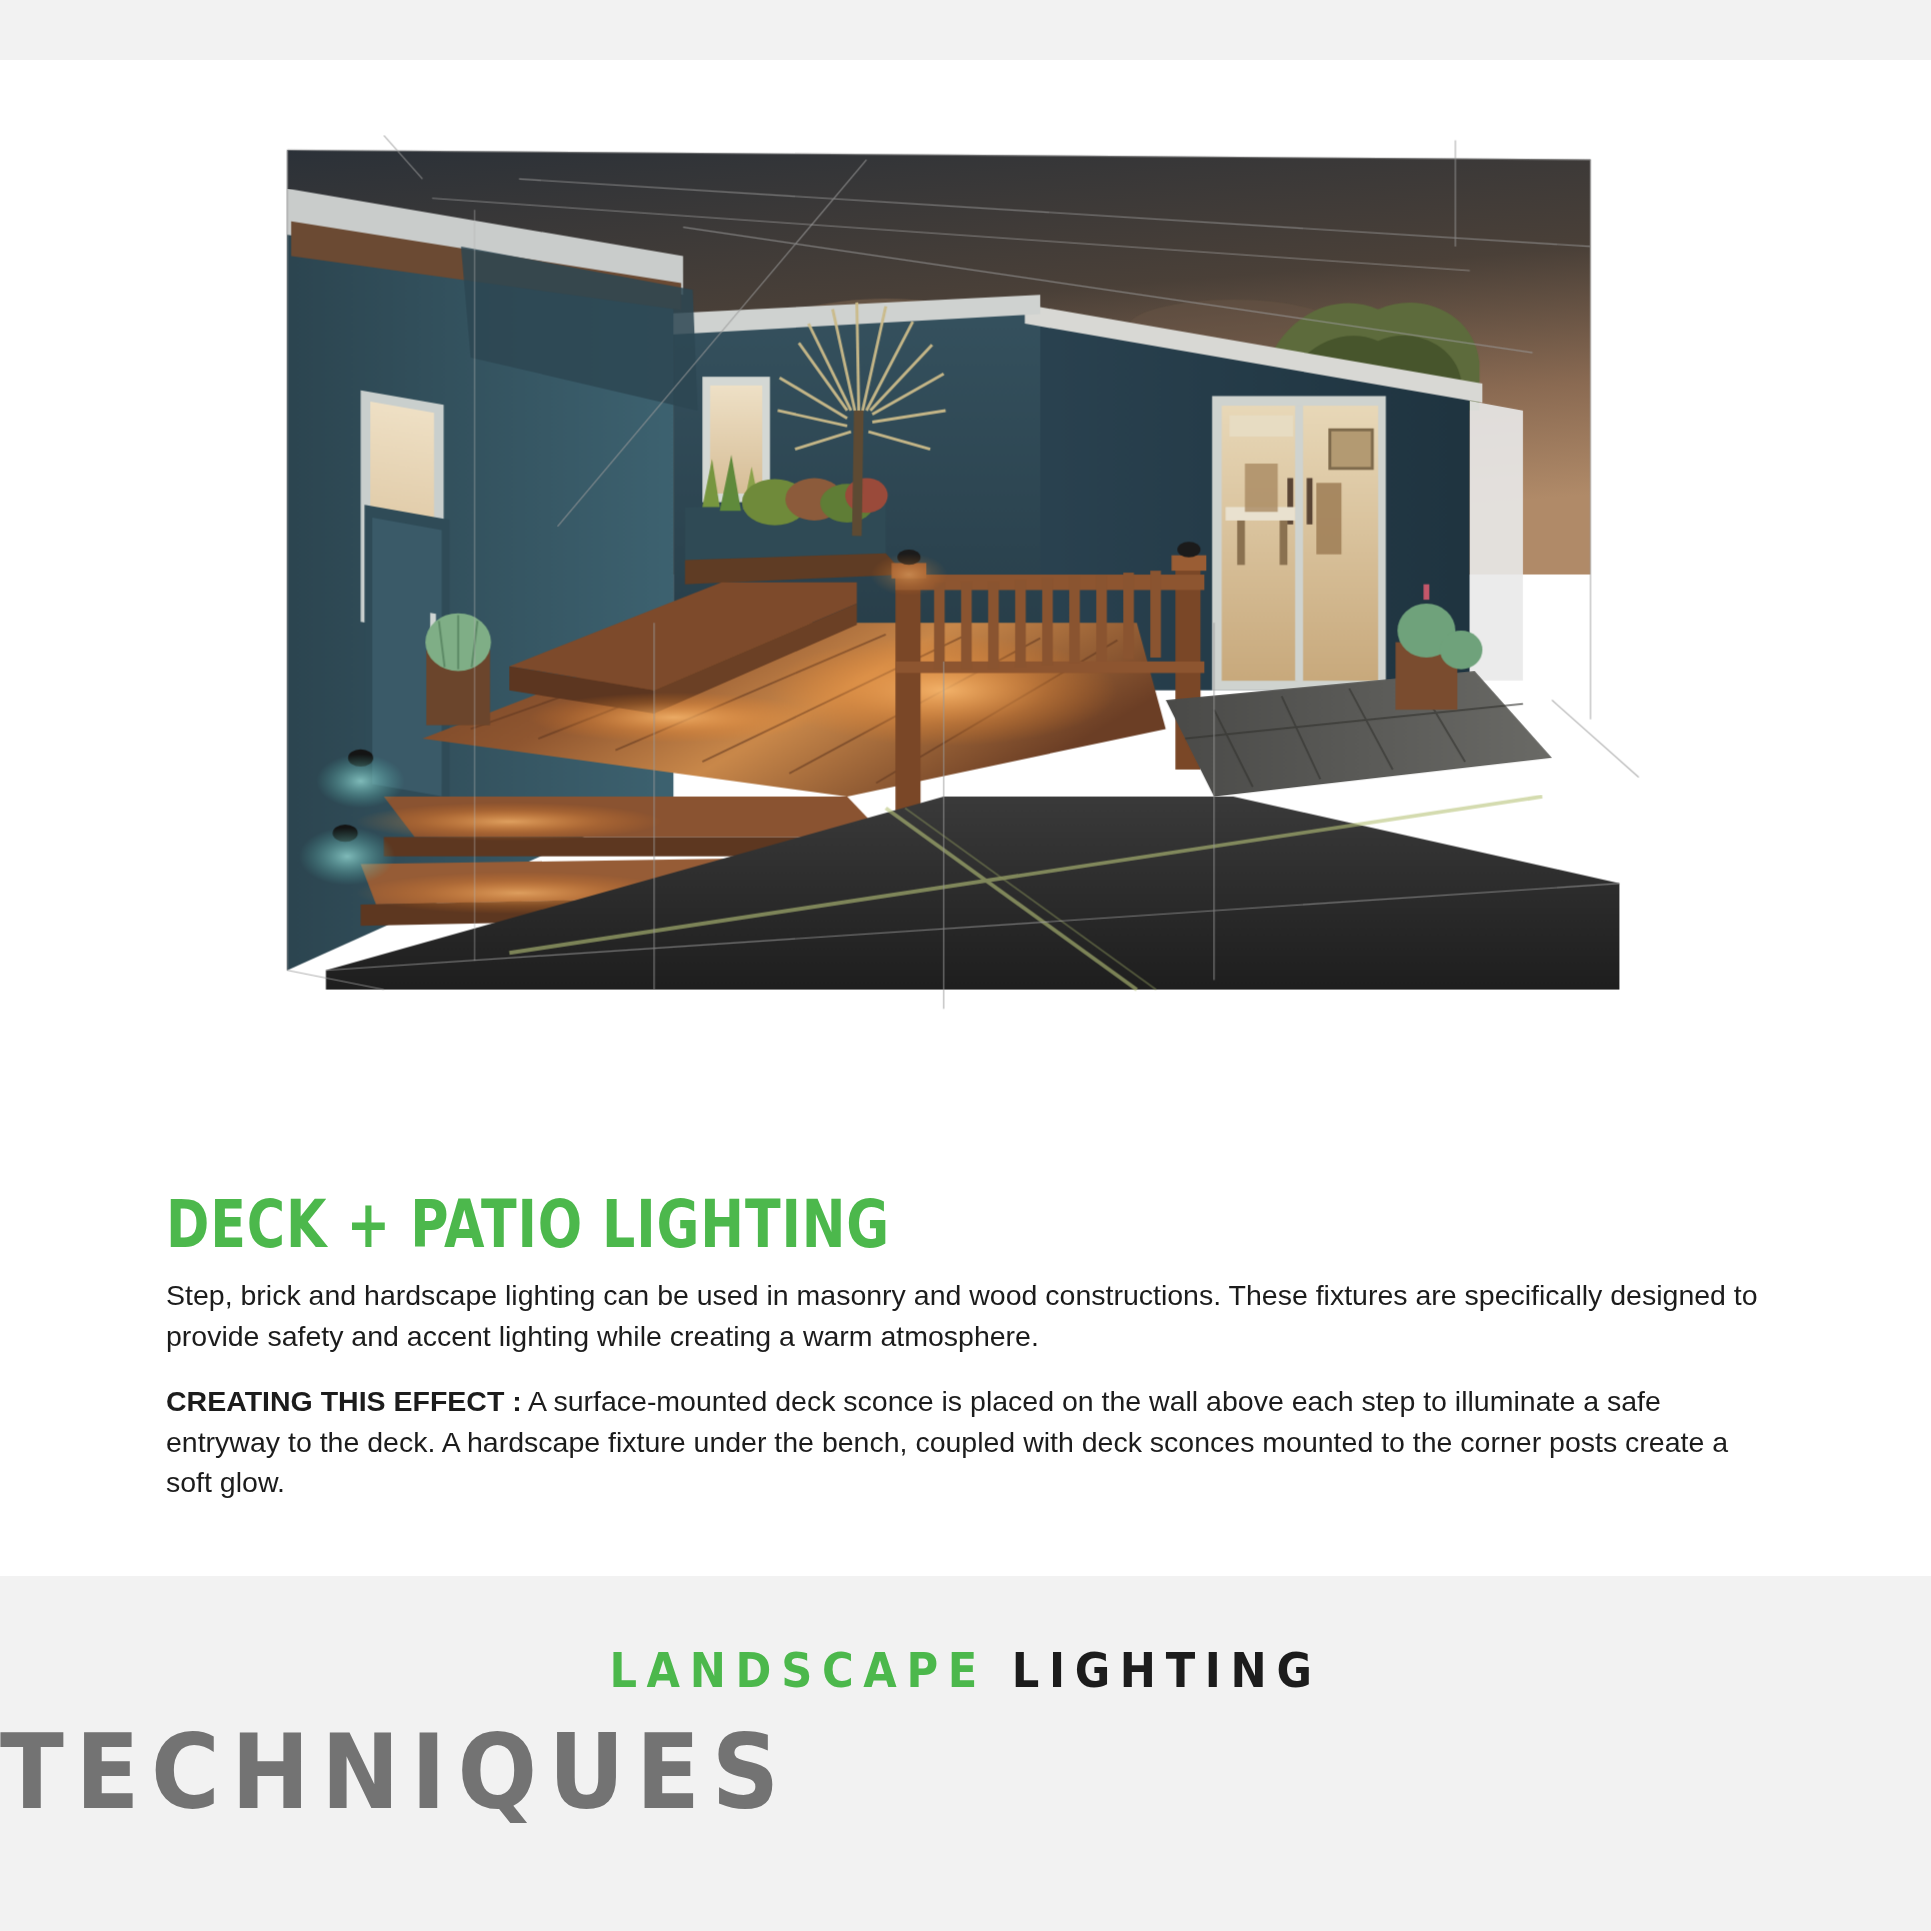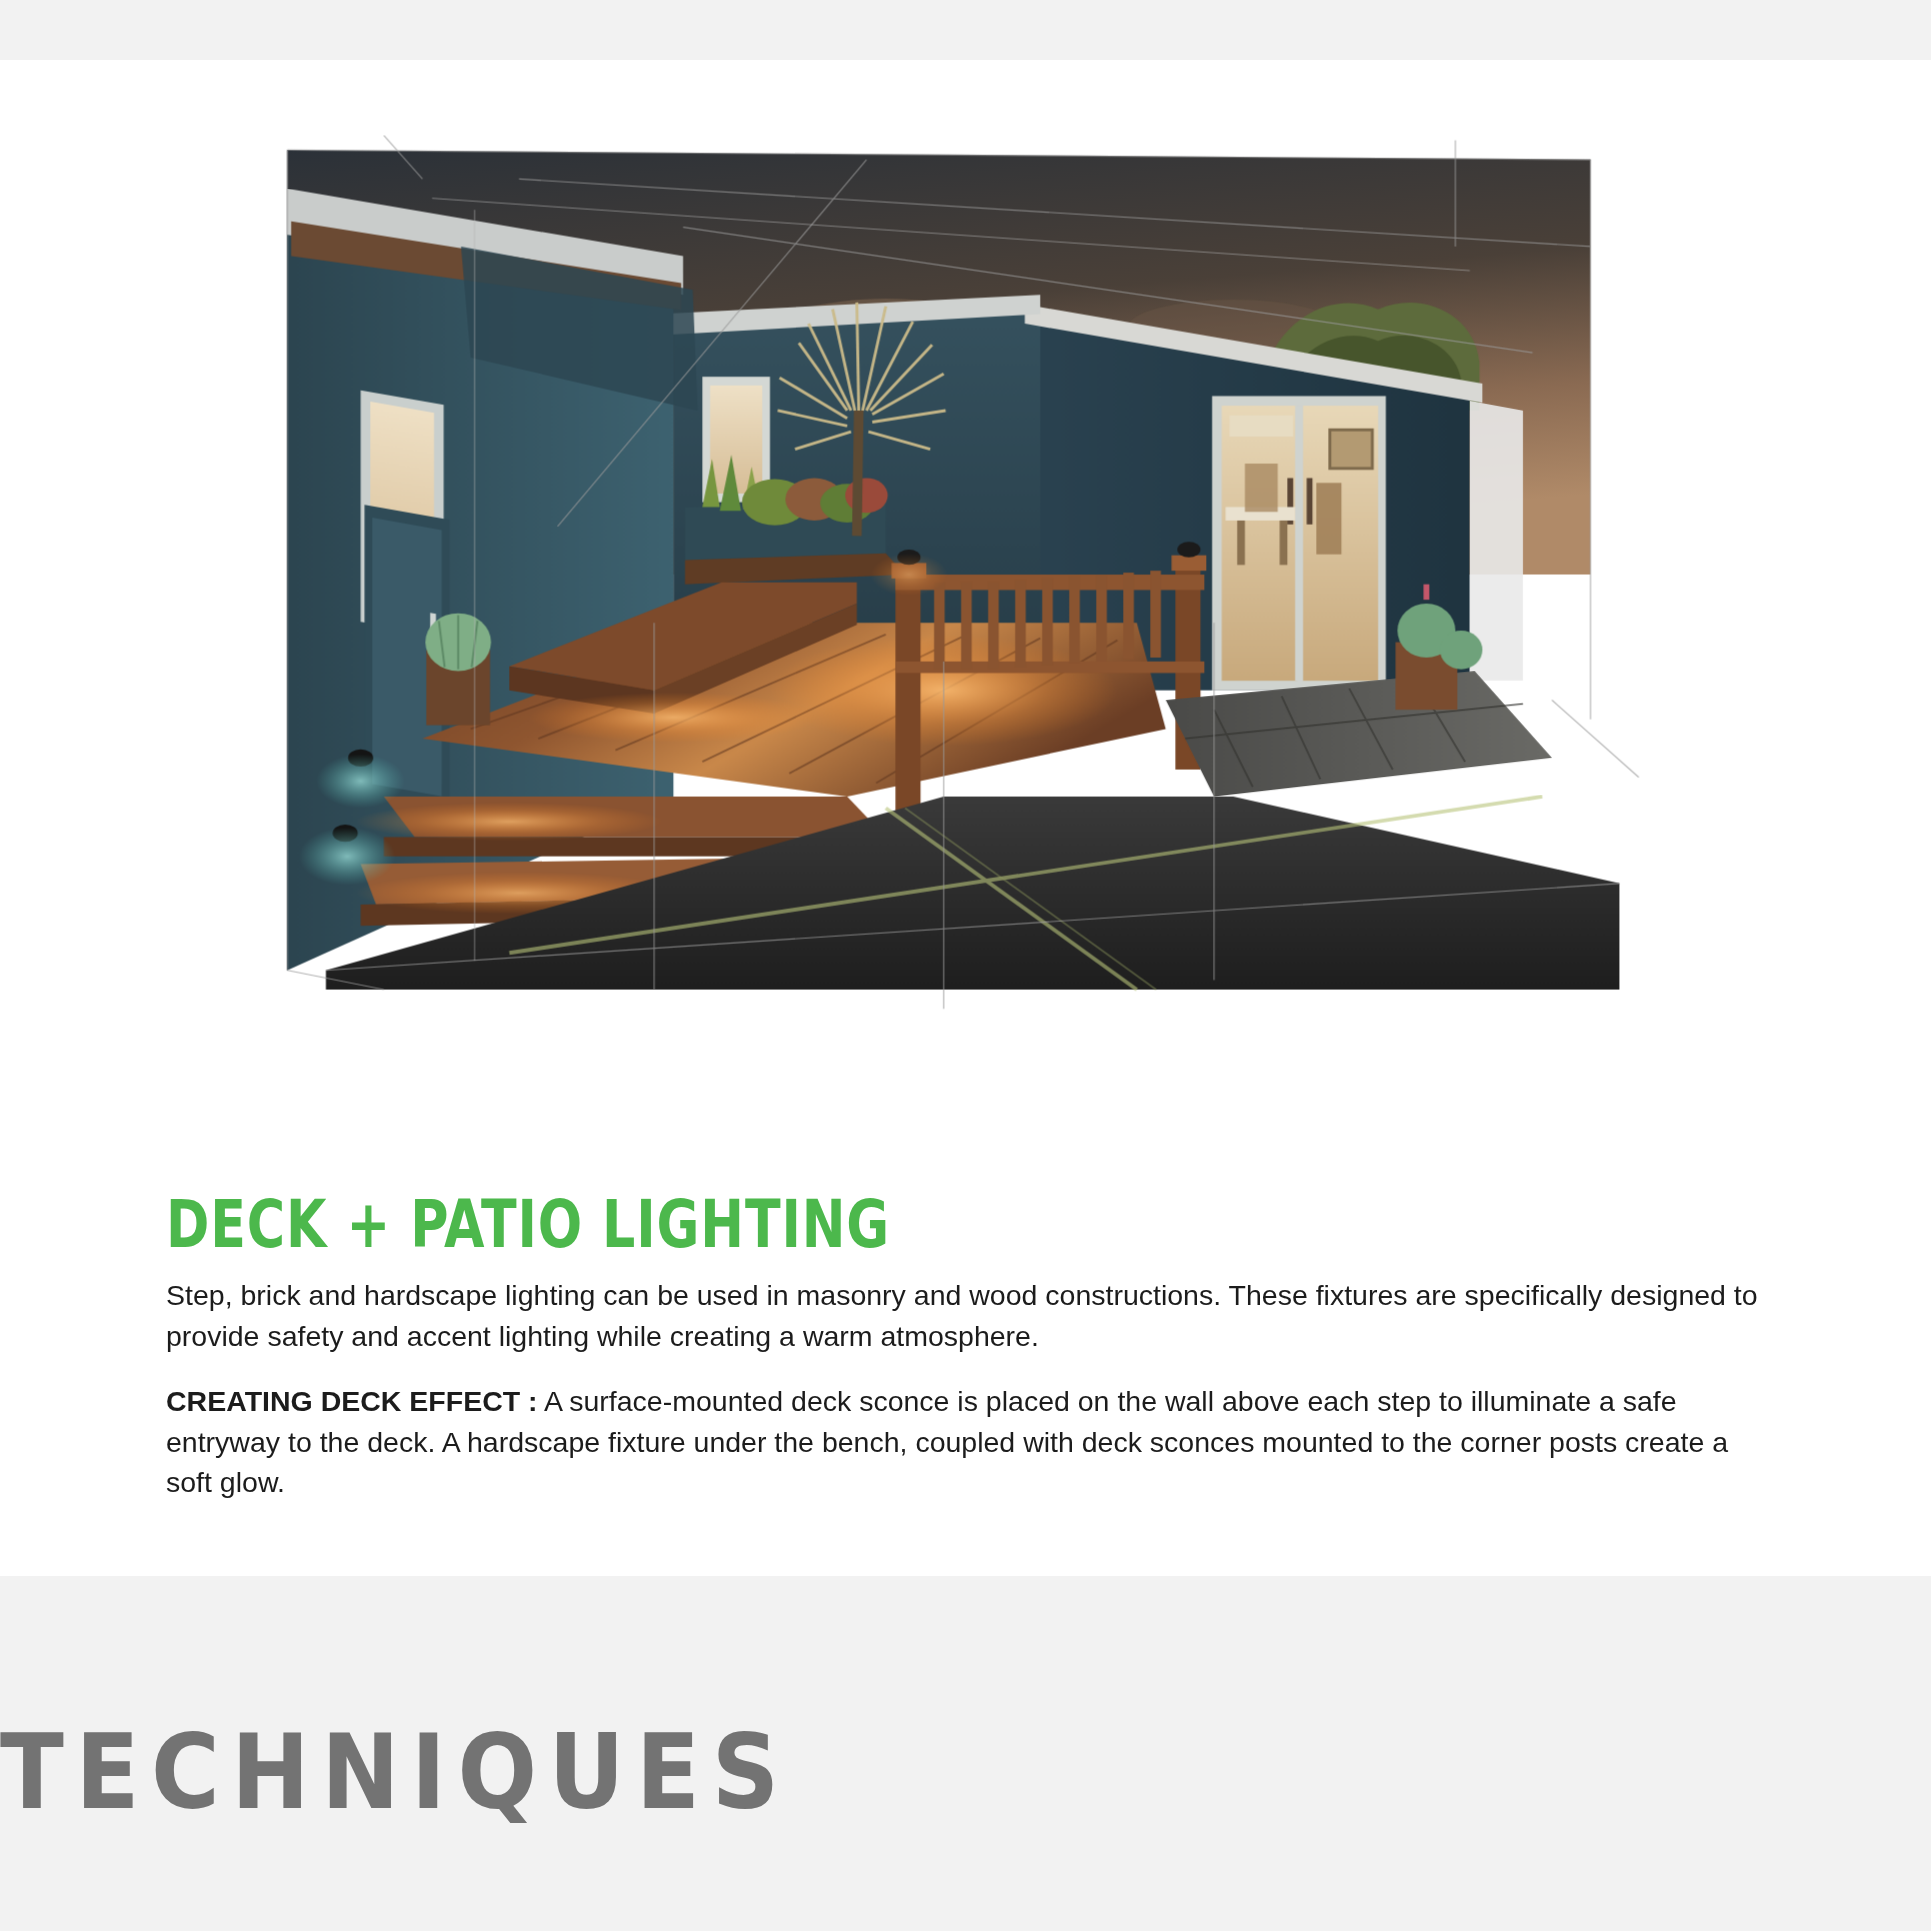--- a/index.html
+++ b/index.html
@@ -360,21 +360,24 @@
       <g stroke="#b5b5b5" stroke-width="1" opacity="0.6" fill="none">
         <path d="M170 80 L1245 155"></path>
         <path d="M214 92 L214 870"></path>
       </g>
     </svg>
   </div>
 
   <div class="content">
     <h1 class="headline">DECK + PATIO LIGHTING</h1>
     <p class="paragraph">Step, brick and hardscape lighting can be used in masonry and wood constructions. These fixtures are specifically designed to provide safety and accent lighting while creating a warm atmosphere.</p>
-    <p class="paragraph"><span class="lead">CREATING DECK EFFECT :</span><span> A surface-mounted deck sconce is placed on the wall above each step to illuminate a safe entryway to the deck. A hardscape fixture under the bench, coupled with deck sconces mounted to the corner posts create a soft glow.</span></p>
+    <p class="paragraph"><span class="lead">CREATING THIS EFFECT :</span><span> A surface-mounted deck sconce is placed on the wall above each step to illuminate a safe entryway to the deck. A hardscape fixture under the bench, coupled with deck sconces mounted to the corner posts create a soft glow.</span></p>
   </div>
 
   <div class="footer">
+    <div class="footer-line1">
+      <span class="fl-green">LANDSCAPE</span><span>&nbsp;</span><span class="fl-dark">LIGHTING</span>
+    </div>
     <div class="footer-line2">TECHNIQUES</div>
   </div>
 
 </div>
 
 
 </body></html>

